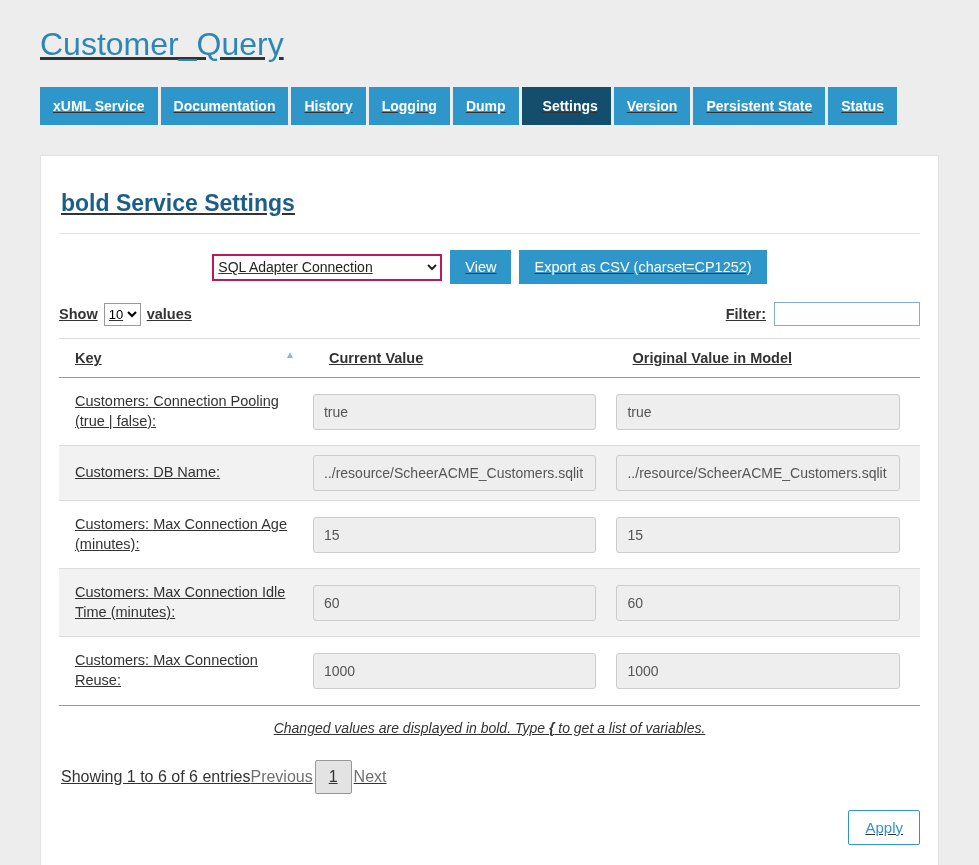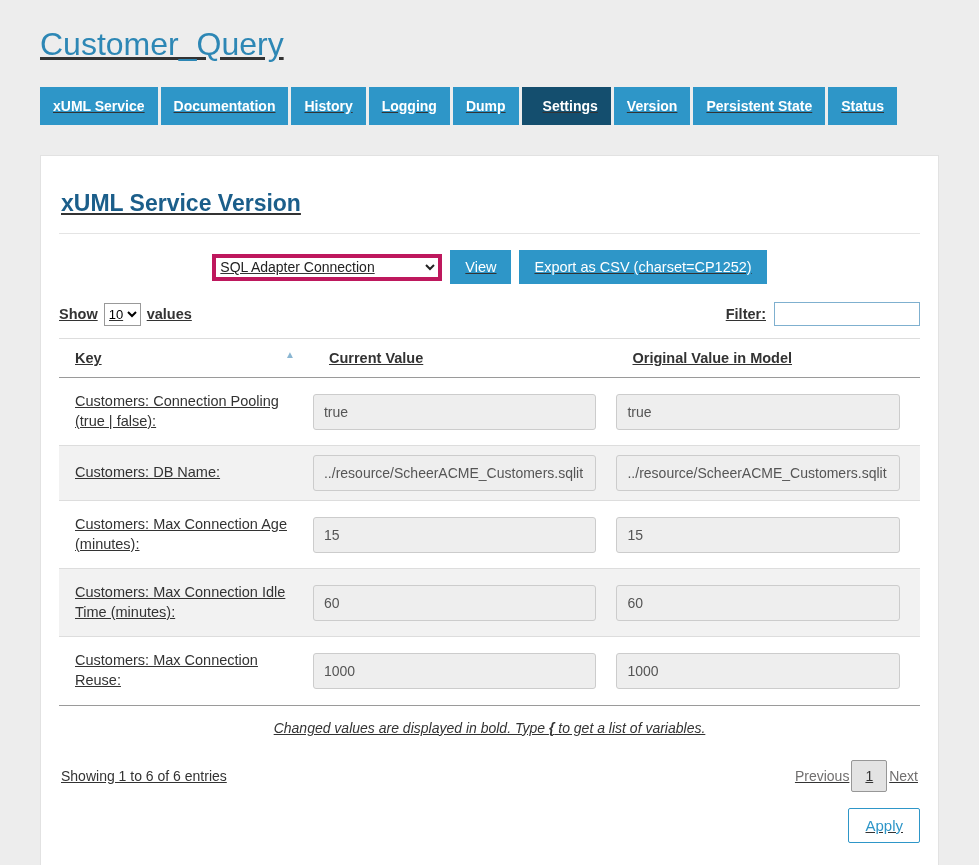--- a/index.html
+++ b/index.html
@@ -59,21 +59,21 @@
     justify-content:center;
     align-items:center;
     gap:8px;
     margin:14px 0 18px 0;
   }
   .adapter-select {
     width:230px;
     height:27px;
     font-size:14px;
     font-family:"Liberation Sans", sans-serif;
-    border:4px solid #be185d;
+    border:2px solid #be185d;
     background:#fff;
     color:#222;
   }
   .btn-blue {
     background:#2e96c8;
     color:#fff;
     border:none;
     font-size:14.5px;
     font-family:"Liberation Sans", sans-serif;
     padding:9px 15px;
@@ -159,24 +159,23 @@
   .note-row {
     text-align:center;
     font-style:italic;
     font-size:14px;
     color:#333;
     padding:14px 0 10px 0;
   }
   .note-row .brace { font-weight:bold; }
   .footer-row {
     display:flex;
-    justify-content:space-between;
     align-items:center;
     margin:14px 2px 16px 2px;
-    font-size:14px;
+    font-size:16px;
   }
   .pagination { display:flex; align-items:center; gap:2px; }
   .page-link { color:#716f6f; cursor:pointer; }
   .page-current {
     background:#e3e3e3;
     border:1px solid #979797;
     border-radius:2px;
     padding:7px 13px;
     color:#333;
     cursor:pointer;
@@ -211,21 +210,21 @@
       <div class="tab">Logging</div>
       <div class="tab">Dump</div>
       <div class="tab active">Settings</div>
       <div class="tab">Version</div>
       <div class="tab">Persistent State</div>
       <div class="tab">Status</div>
     </div>
 
   <div class="card">
 
-    <div class="card-heading">xUML Service Version</div>
+    <div class="card-heading">bold Service Settings</div>
     <hr class="card-rule">
 
     <div class="controls-row">
       <select class="adapter-select">
         <option>SQL Adapter Connection</option>
       </select>
       <button class="btn-blue">View</button>
       <button class="btn-blue">Export as CSV (charset=CP1252)</button>
     </div>
 

